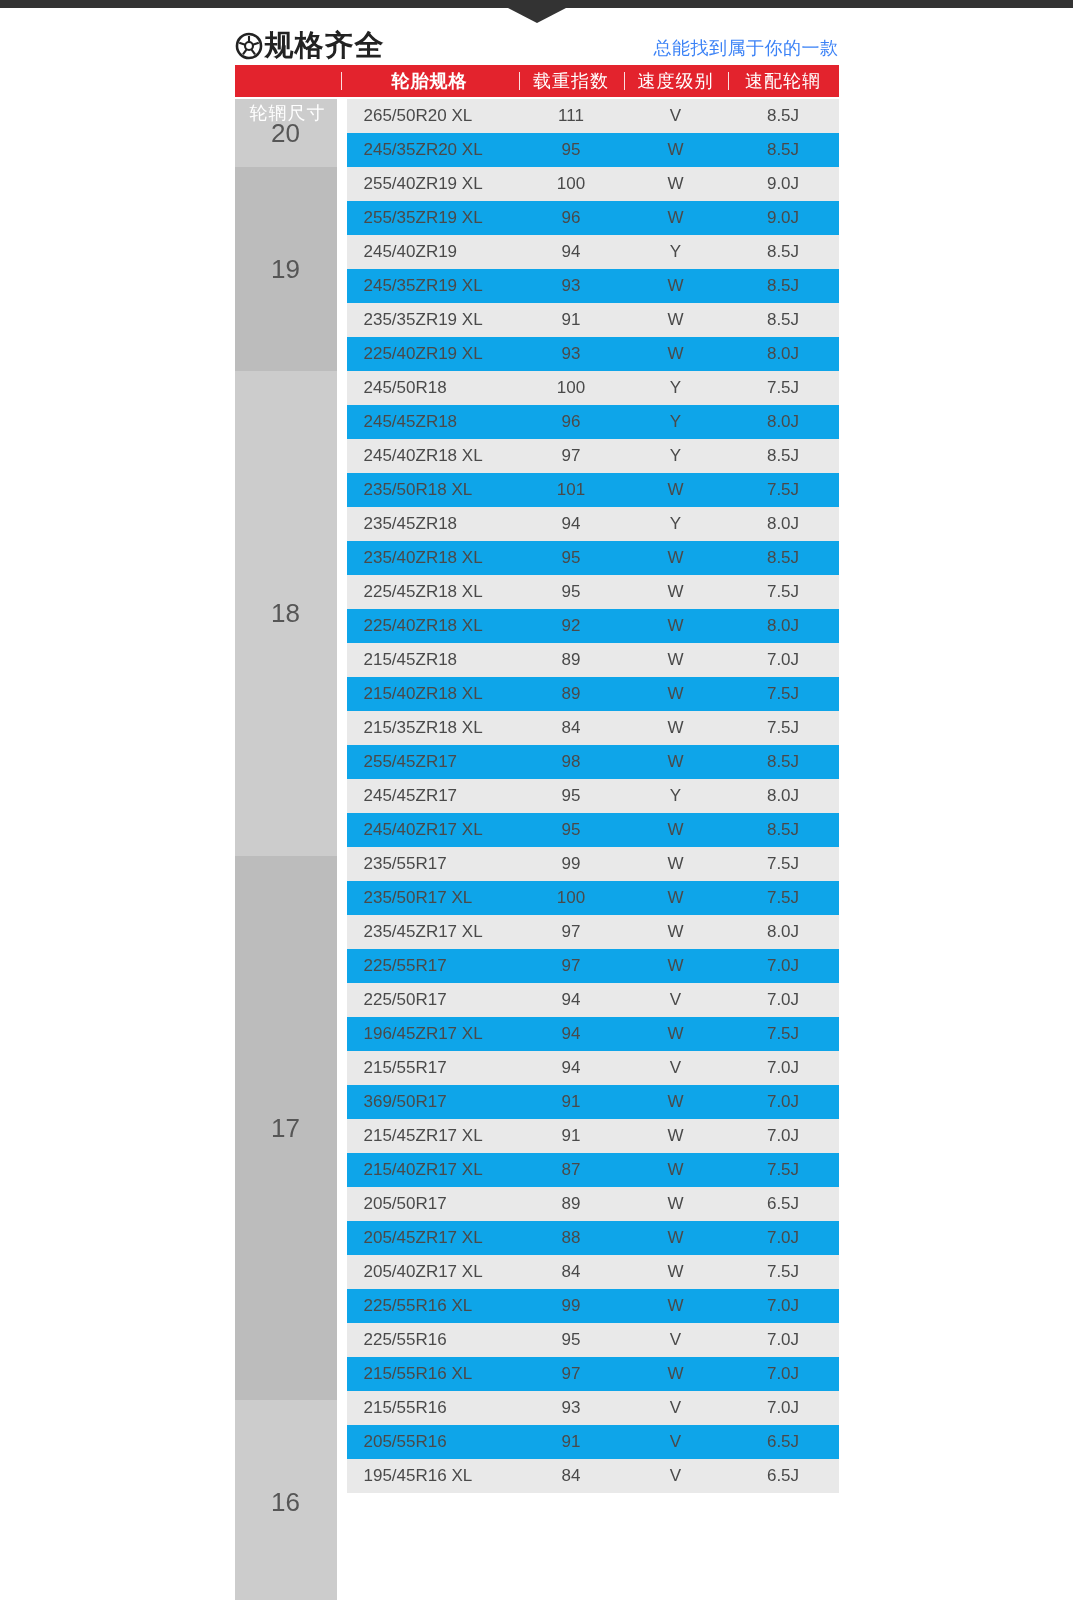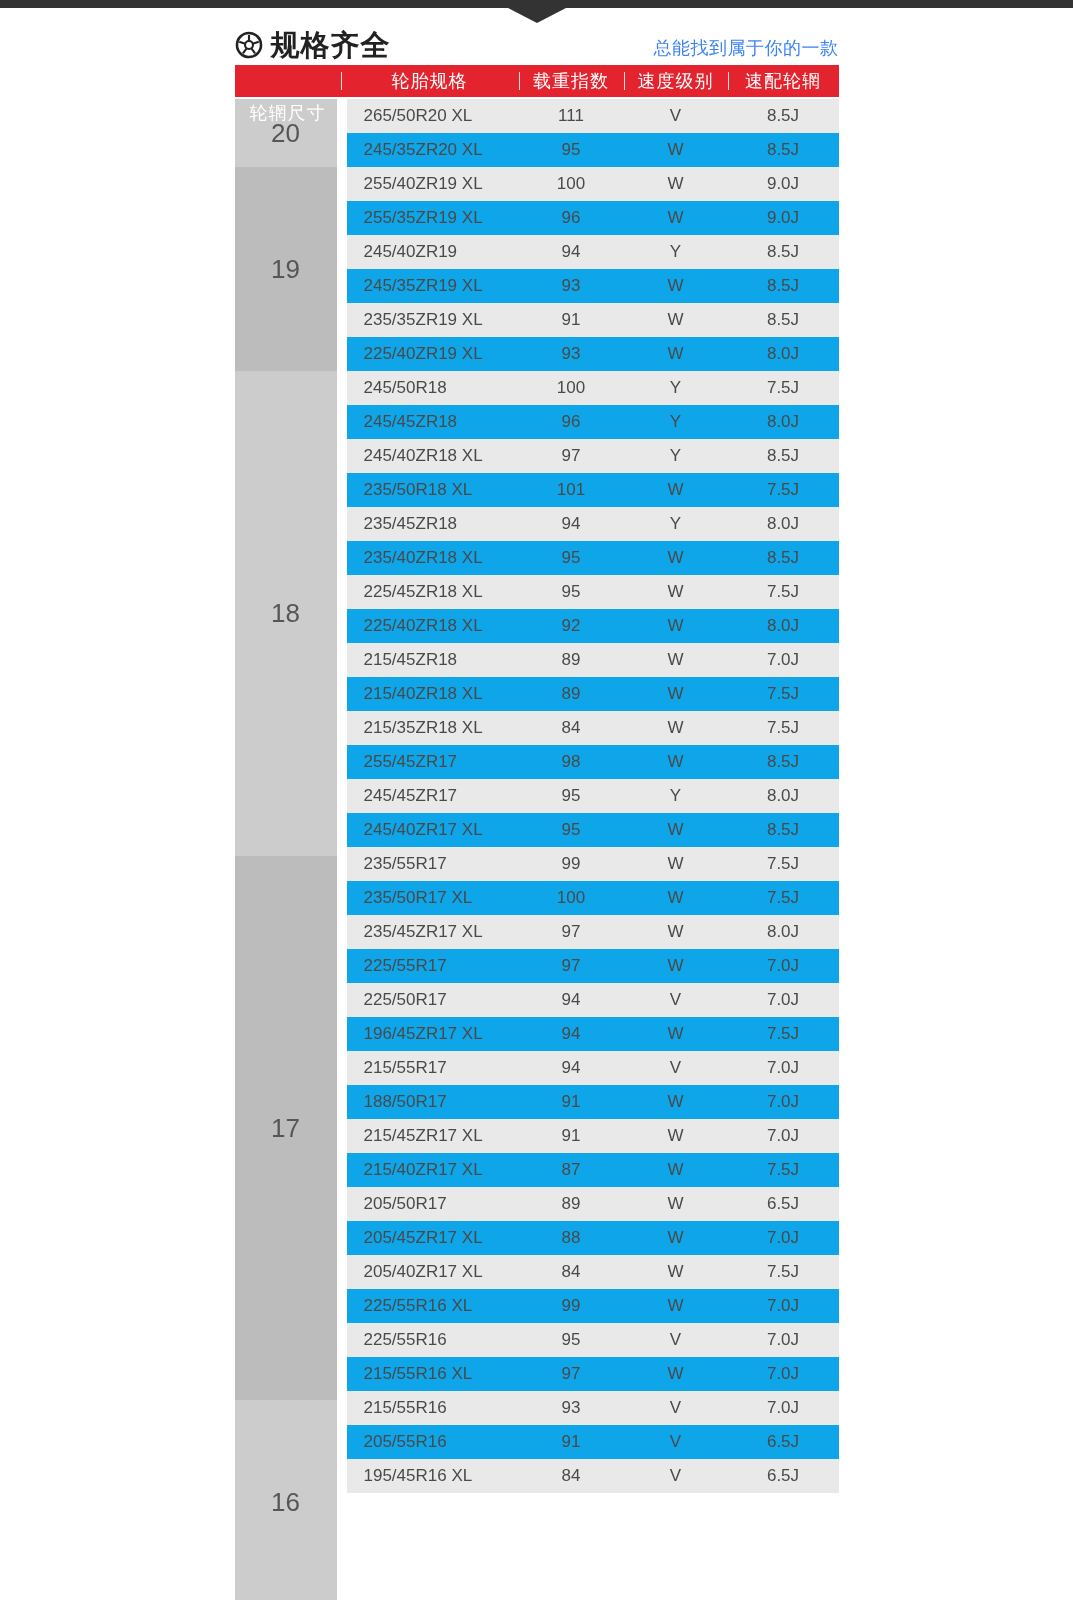--- a/index.html
+++ b/index.html
@@ -42,22 +42,22 @@
   }
   .section-header {
     display: flex;
     justify-content: space-between;
     align-items: flex-end;
     height: 33px;
     margin-bottom: 5px;
   }
   .title-wrap {
     display: flex;
-    align-items: flex-start;
-    gap: 8px;
+    align-items: flex-end;
+    gap: 2px;
   }
   .title-wrap svg { display: block; }
   .page-title {
     font-size: 29px;
     font-weight: bold;
     color: var(--title-text);
     letter-spacing: 1px;
     line-height: 1;
   }
   .page-subtitle {
@@ -86,21 +86,21 @@
   .th + .th::before {
     content: '';
     position: absolute;
     left: 0;
     top: 7px;
     bottom: 7px;
     width: 1px;
     background: rgba(255,255,255,0.85);
   }
   .th-1 { width: 106px; margin-top: 48px; }
-  .th-2 { width: 178px; }
+  .th-2 { width: 178px; font-weight: bold; }
   .th-3 { width: 105px; font-family: Liberation Serif, serif; }
   .th-4 { width: 104px; }
   .th-5 { width: 111px; }
   .tbody {
     display: flex;
     margin-top: 2px;
   }
   .rim-column { width: 102px; }
   .col-gap { width: 10px; }
   .rows-column { width: 492px; }
@@ -347,21 +347,21 @@
             <div class="cell cell-speed">W</div>
             <div class="cell cell-rim">7.5J</div>
           </div>
           <div class="row striped">
             <div class="cell cell-spec">215/55R17</div>
             <div class="cell cell-load">94</div>
             <div class="cell cell-speed">V</div>
             <div class="cell cell-rim">7.0J</div>
           </div>
           <div class="row">
-            <div class="cell cell-spec">188/50R17</div>
+            <div class="cell cell-spec">369/50R17</div>
             <div class="cell cell-load">91</div>
             <div class="cell cell-speed">W</div>
             <div class="cell cell-rim">7.0J</div>
           </div>
           <div class="row striped">
             <div class="cell cell-spec">215/45ZR17 XL</div>
             <div class="cell cell-load">91</div>
             <div class="cell cell-speed">W</div>
             <div class="cell cell-rim">7.0J</div>
           </div>

